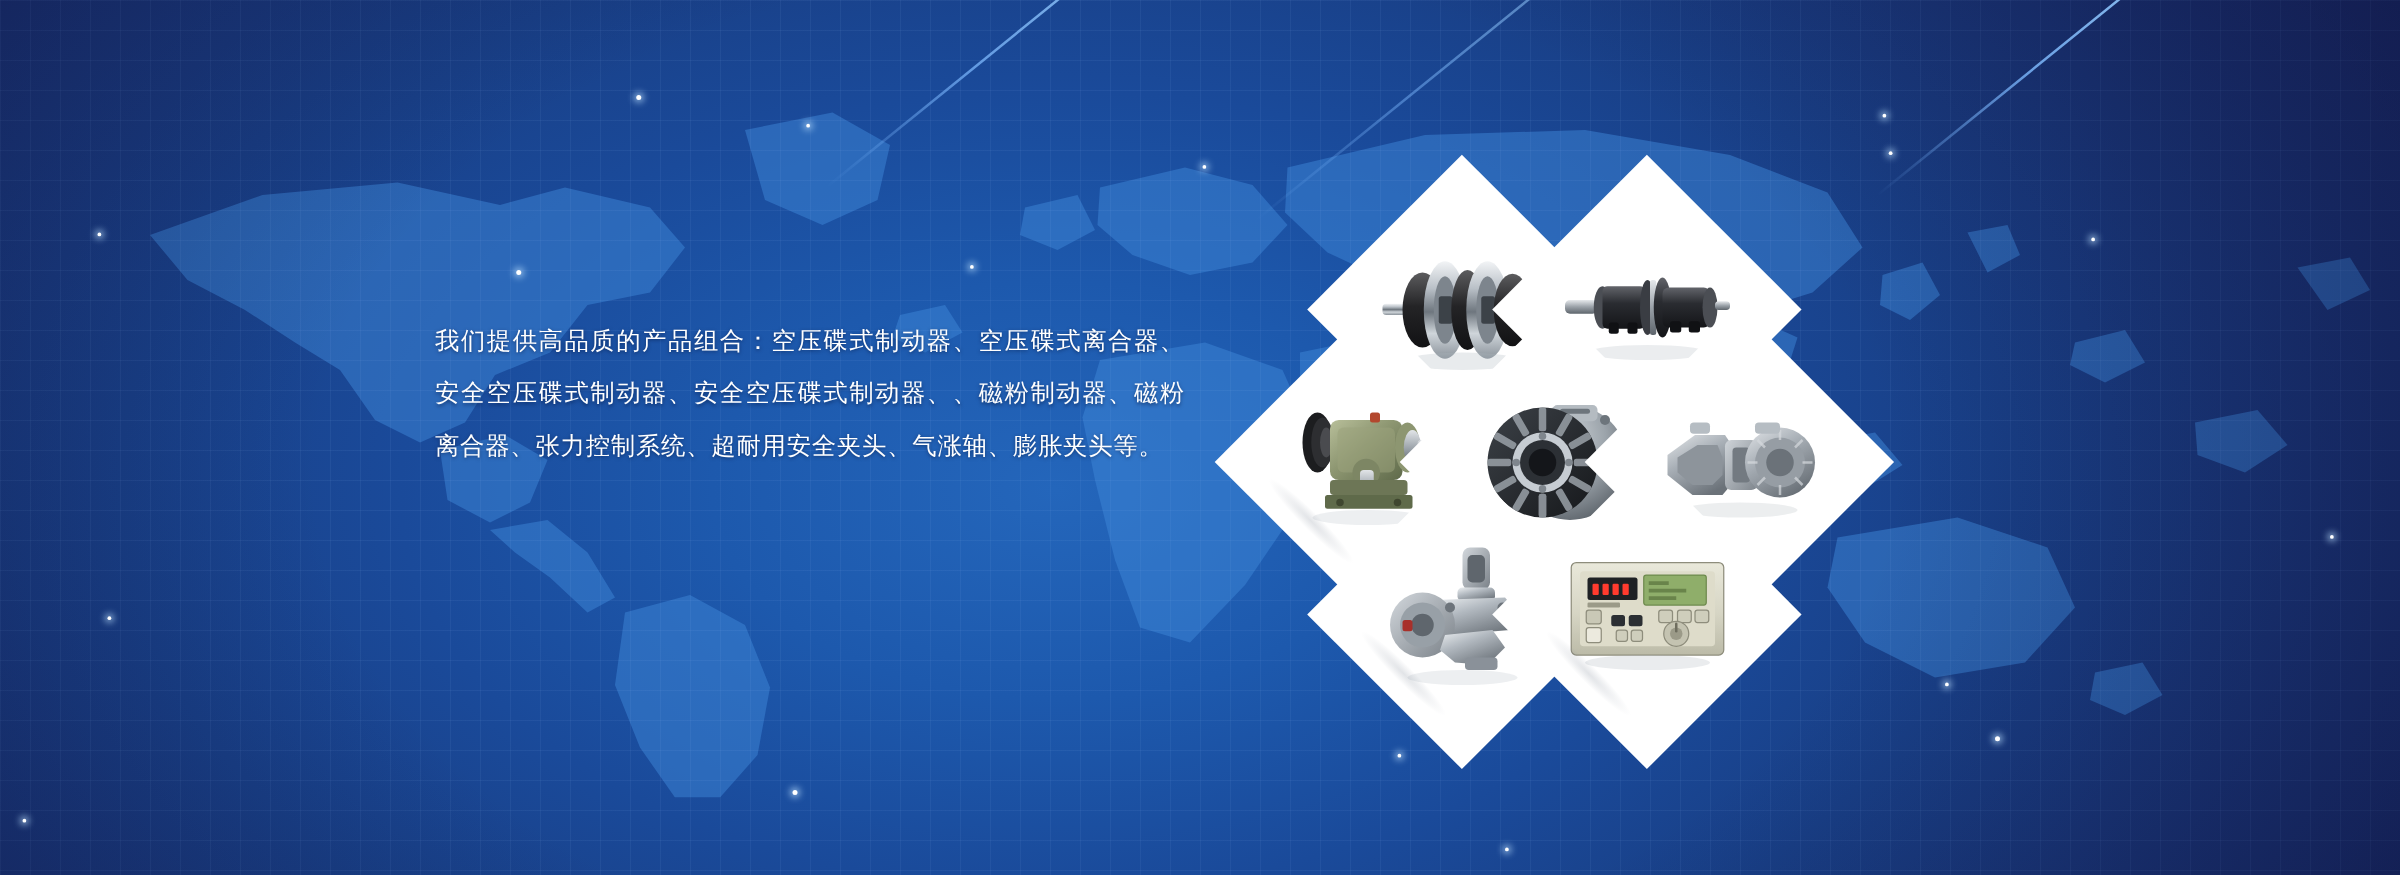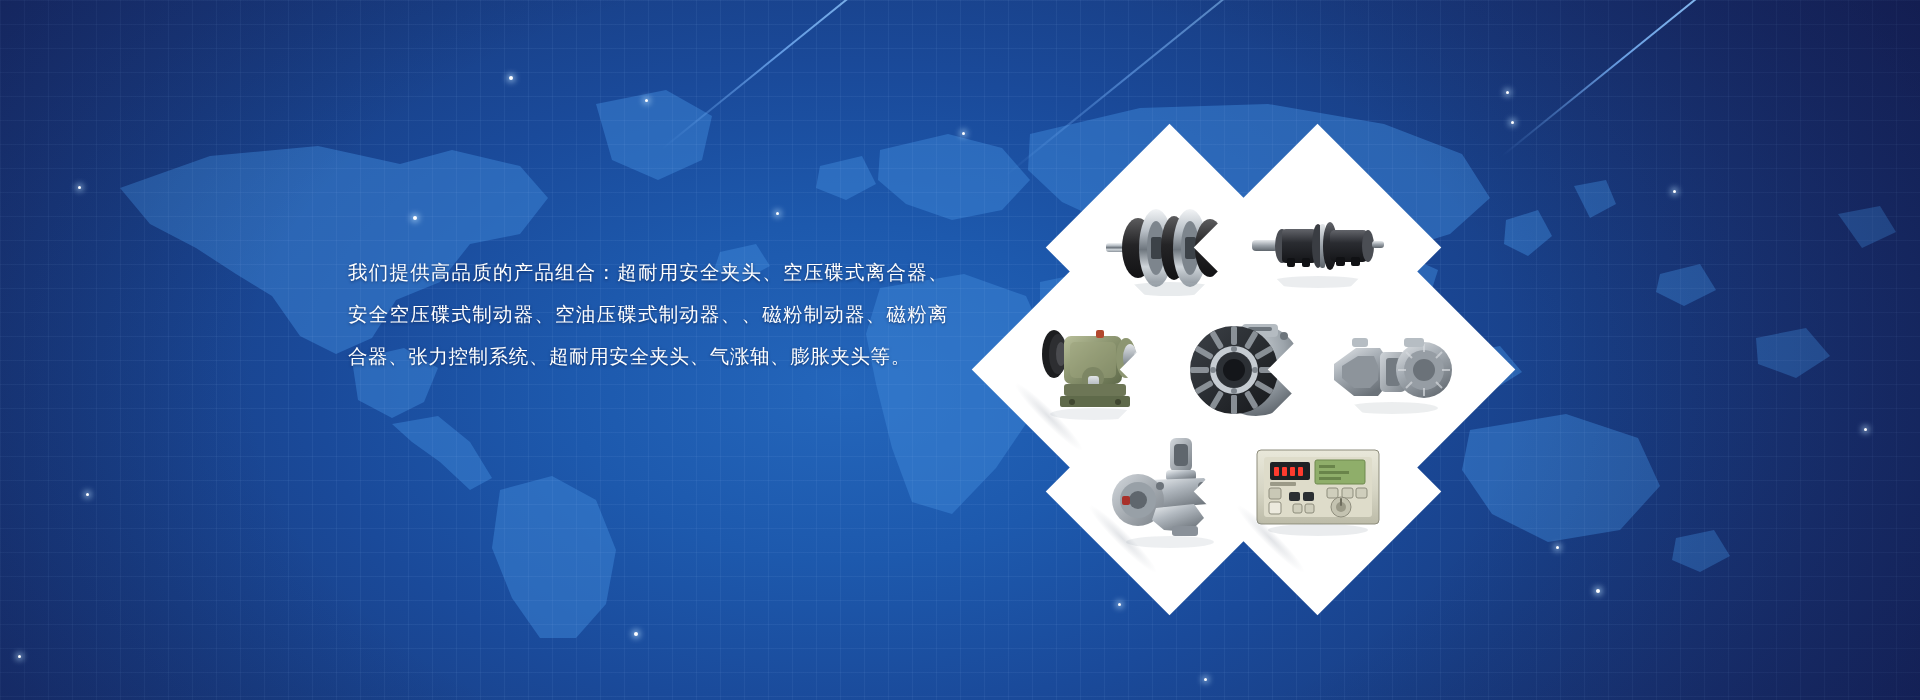--- a/index.html
+++ b/index.html
@@ -206,21 +206,21 @@
       <div class="star" style="left: 1351px; top: 528px; width: 3px; height: 3px;"></div>
       <div class="star" style="left: 1118px; top: 603px; width: 3px; height: 3px;"></div>
       <div class="star" style="left: 634px; top: 632px; width: 4px; height: 4px;"></div>
       <div class="star" style="left: 86px; top: 493px; width: 3px; height: 3px;"></div>
       <div class="star" style="left: 18px; top: 655px; width: 3px; height: 3px;"></div>
       <div class="star" style="left: 1864px; top: 428px; width: 3px; height: 3px;"></div>
       <div class="star" style="left: 1204px; top: 678px; width: 3px; height: 3px;"></div>
     </div>
 
   <div class="copy">
-    <p>我们提供高品质的产品组合：超耐用安全夹头、空压碟式离合器、安全空压碟式制动器、空油压碟式制动器、、磁粉制动器、磁粉离合器、张力控制系统、超耐用安全夹头、气涨轴、膨胀夹头等。</p>
+    <p>我们提供高品质的产品组合：空压碟式制动器、空压碟式离合器、安全空压碟式制动器、安全空压碟式制动器、、磁粉制动器、磁粉离合器、张力控制系统、超耐用安全夹头、气涨轴、膨胀夹头等。</p>
   </div>
 
   <div class="grid">
 
     <div class="tile t-r1c1">
       <div class="inner">
         <svg width="132" height="110" viewBox="0 0 132 110">
           <defs>
             <linearGradient id="chrome" x1="0" y1="0" x2="0" y2="1">
               <stop offset="0%" stop-color="#f2f4f6"></stop>

